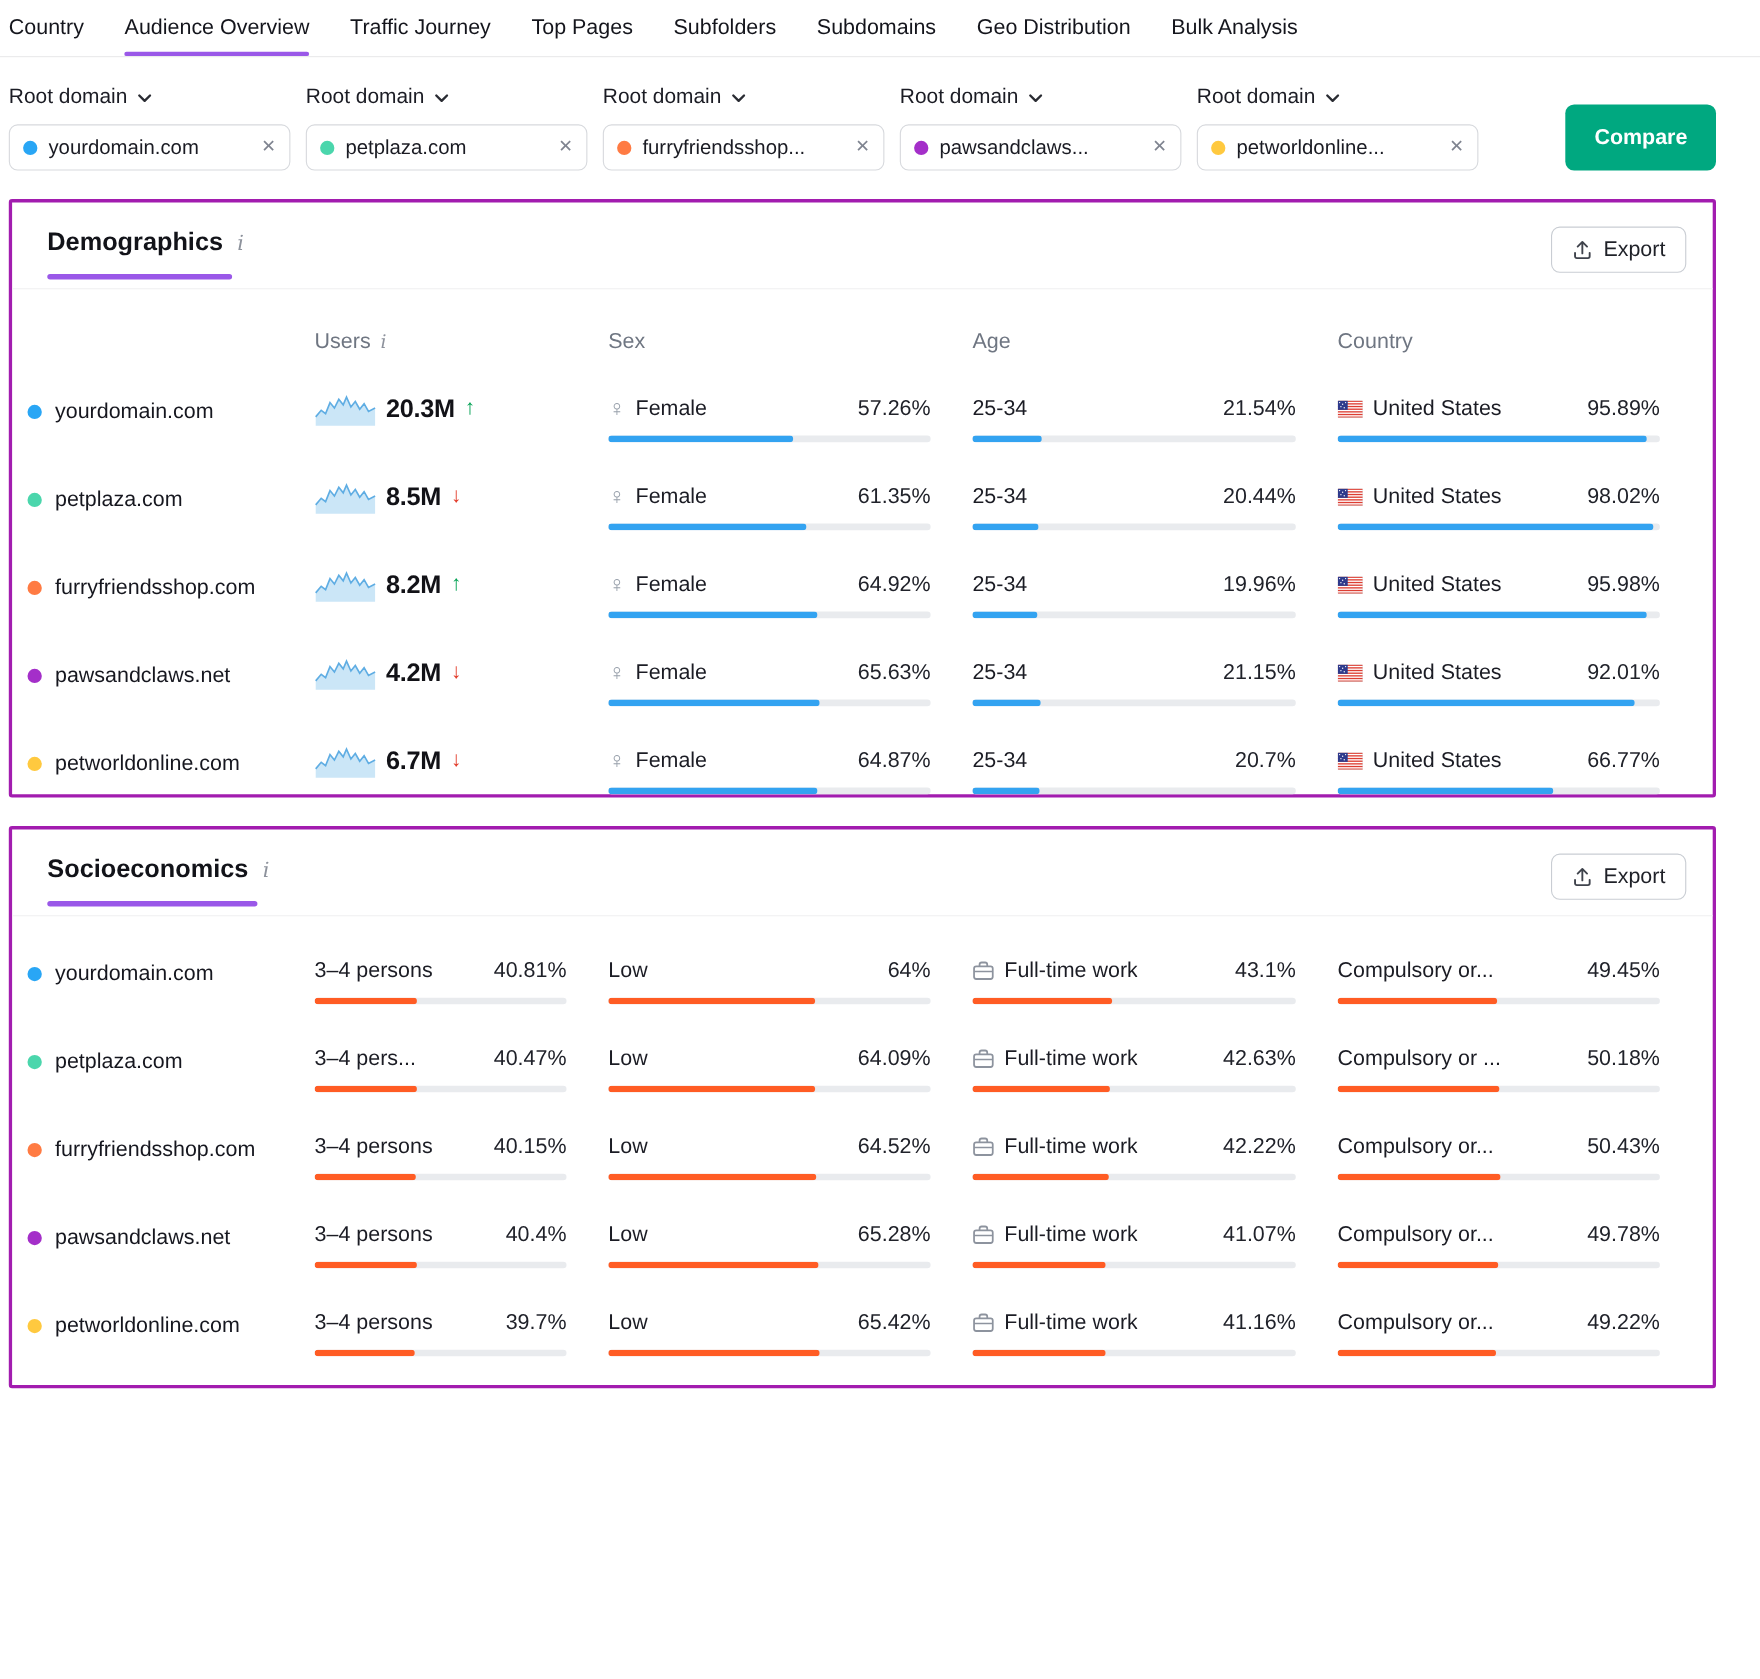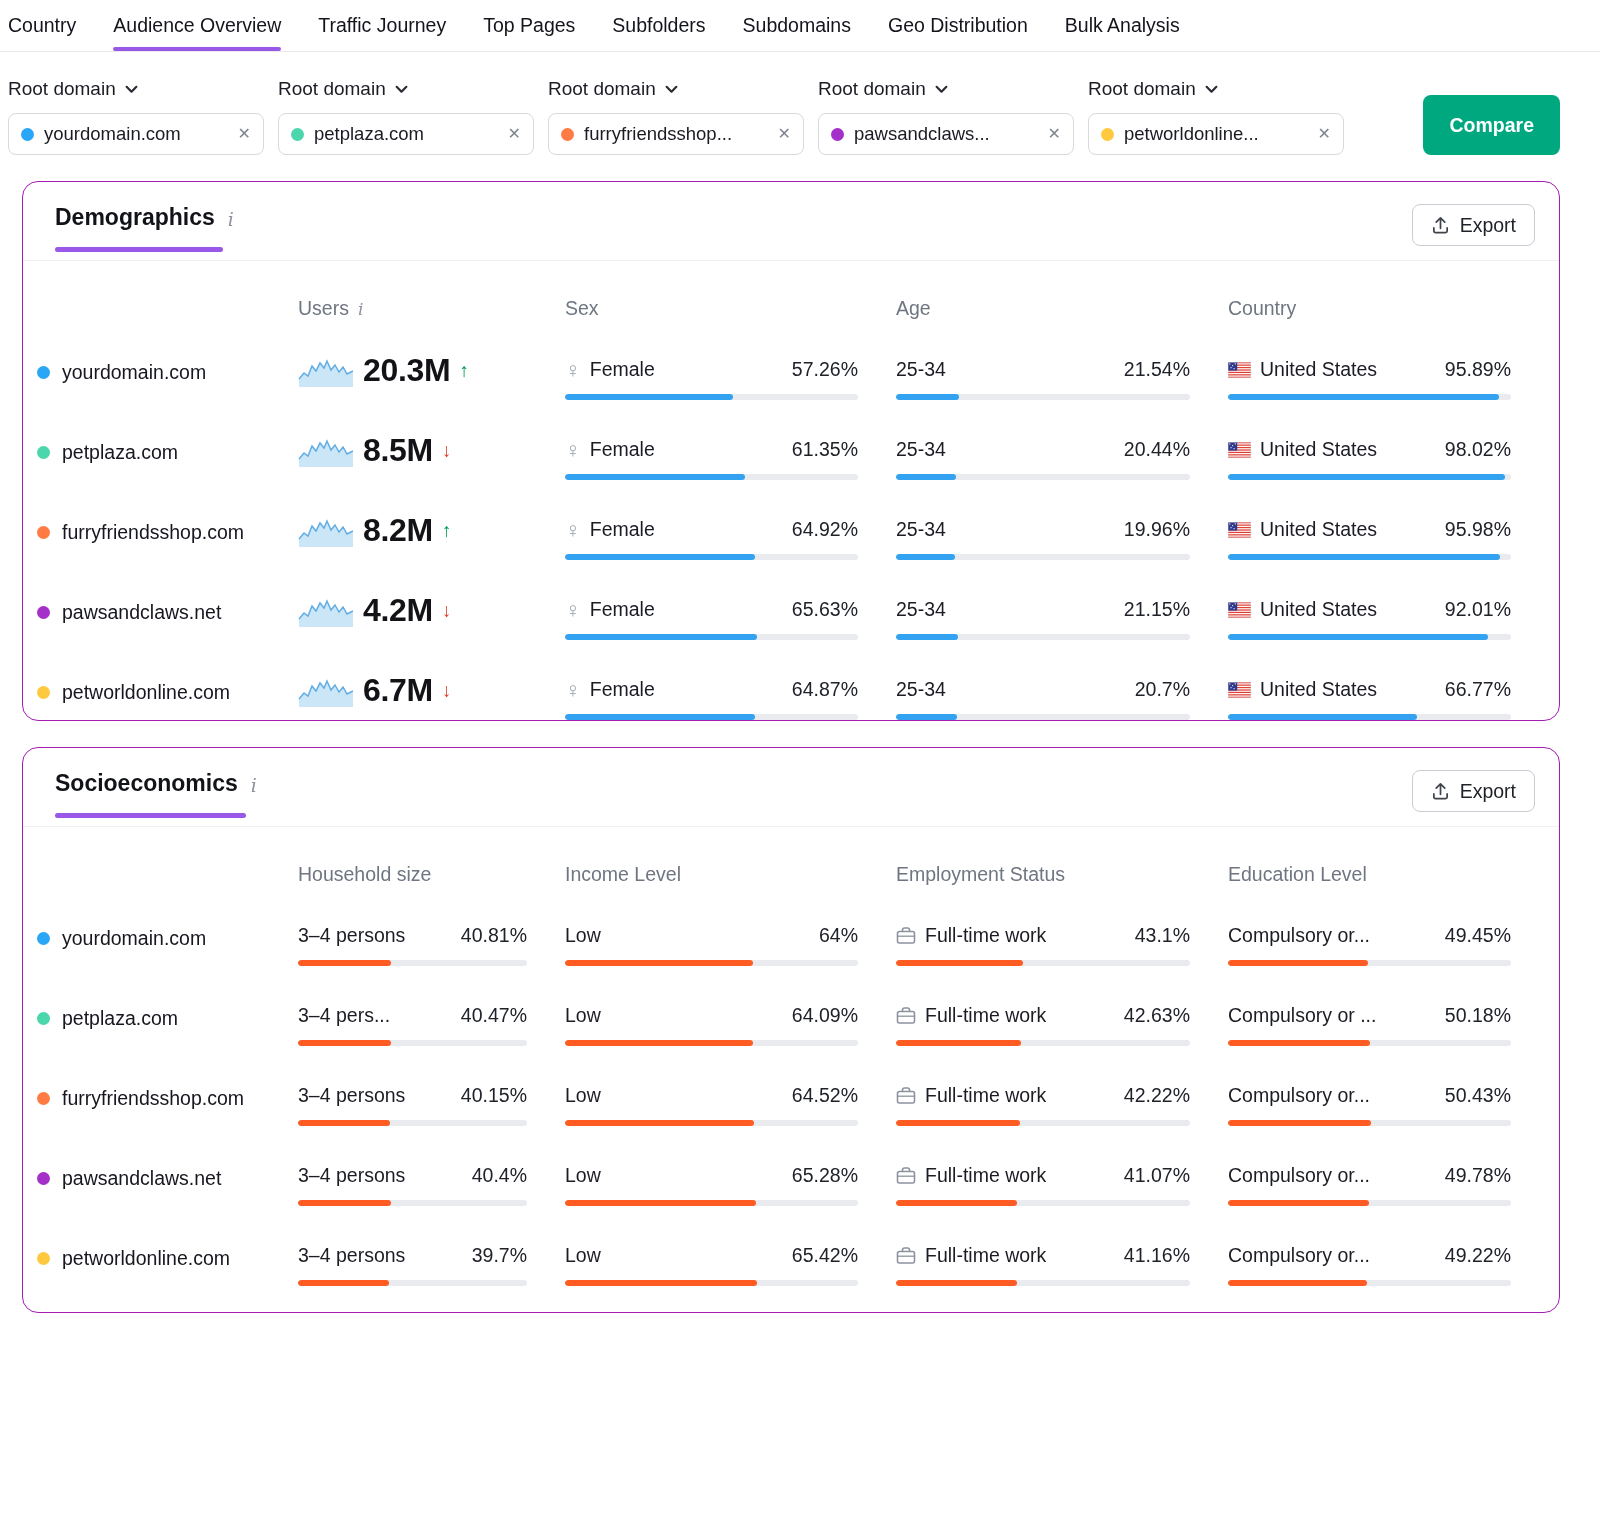--- a/index.html
+++ b/index.html
@@ -24,21 +24,21 @@
   .chip { display:flex; align-items:center; gap:10px; border:1px solid #d7d9dd; border-radius:8px;
           padding:0 12px; height:42px; background:#fff; }
   .dot { width:13px; height:13px; border-radius:50%; flex:none; background:#999; }
   .chip-label { flex:1; font-size:18.5px; white-space:nowrap; overflow:hidden; color:#1a1b23; }
   .chip-close { color:#7f8490; font-size:16px; cursor:pointer; line-height:1; }
   .compare { margin-left:auto; background:#00a880; color:#fff; border:none; border-radius:8px;
              height:60px; padding:0 26px; font-size:19.5px; font-weight:bold; cursor:pointer;
              font-family:inherit; }
 
   
-  .card { border:1px solid #a21caf; border-radius:16px; margin:26px 40px 0 22px; background:#fff; }
+  .card { border:3px solid #a21caf; border-radius:3px; margin:26px 40px 0 8px; background:#fff; }
   .card-header { display:flex; justify-content:space-between; align-items:flex-start;
                  padding:22px 24px 0 32px; border-bottom:1px solid #f0f0f2; }
   .title-wrap { display:flex; align-items:flex-start; gap:13px; }
   .section-title { font-size:23px; font-weight:bold; margin:0; position:relative; padding-bottom:18px; color:#121319; }
   .section-title::after { content:""; position:absolute; left:0; right:-8px; bottom:-3px; height:5px;
                           border-radius:3px; background:#9a58e8; }
   .info { font-family:"DejaVu Serif", serif; font-style:italic; color:#8d929c; font-size:19px;
           margin-top:4px; cursor:pointer; }
   .info.small { font-size:17px; margin:0; }
   .export { display:flex; align-items:center; gap:10px; border:1px solid #c9cdd3; background:#fff;
@@ -48,21 +48,21 @@
   
   .grid { display:grid; grid-template-columns:261px 267px 331px 332px 1fr;
           padding:0 48px 0 14px; align-items:start; }
   .colheads { margin-top:36px; color:#6f7682; font-size:19.5px; }
   .colhead { display:flex; gap:9px; align-items:baseline; }
   .pad { padding-right:38px; }
   .drow { margin-top:38px; }
   .domain-cell { display:flex; align-items:center; gap:12px; font-size:19.5px; padding-top:3px; color:#16171f; }
   .users-cell { display:flex; align-items:center; gap:9px; margin-top:-6px; }
   .spark { width:56px; height:34px; flex:none; }
-  .users-val { font-size:32px; font-weight:bold; color:#121217; letter-spacing:-0.3px; }
+  .users-val { font-size:23px; font-weight:bold; color:#121217; letter-spacing:-0.3px; }
   .trend { font-size:19px; font-weight:bold; }
   .trend.up { color:#00a152; }
   .trend.down { color:#e23c2b; }
   .topline { display:flex; justify-content:space-between; align-items:center; font-size:19.5px; color:#1b1c24; }
   .lbl { display:flex; align-items:center; gap:9px; white-space:nowrap; overflow:hidden; }
   .female { color:#98a0ab; font-size:21px; line-height:1; }
   .val { color:#20222a; white-space:nowrap; margin-left:8px; }
   .bar { margin-top:13px; height:6px; border-radius:4px; background:#e9ebee; overflow:hidden; }
   .fill { height:100%; border-radius:4px; width:0; }
   .fill.blue { background:#33a3f1; }
@@ -540,27 +540,20 @@
     </div>
     <button class="export">
       <svg width="19" height="19" viewBox="0 0 20 20">
           <path d="M10 13 V2.5 M5.5 6.5 L10 2 L14.5 6.5" stroke="#3f434c" stroke-width="1.8" fill="none" stroke-linecap="round" stroke-linejoin="round"></path>
           <path d="M3 12.5 V15.8 A1.7 1.7 0 0 0 4.7 17.5 H15.3 A1.7 1.7 0 0 0 17 15.8 V12.5" stroke="#3f434c" stroke-width="1.8" fill="none" stroke-linecap="round"></path>
         </svg>
       <span>Export</span>
     </button>
   </div>
 
-  <div class="grid colheads">
-    <div></div>
-    <div class="colhead pad">Household size</div>
-    <div class="colhead pad">Income Level</div>
-    <div class="colhead pad">Employment Status</div>
-    <div class="colhead">Education Level</div>
-  </div>
 
   <div class="grid drow">
       <div class="domain-cell">
         <span class="dot" style="background: rgb(41, 166, 245);"></span>
         <span>yourdomain.com</span>
       </div>
       <div class="pad">
         <div class="topline">
           <span class="lbl">
             <span>3–4 persons</span>

